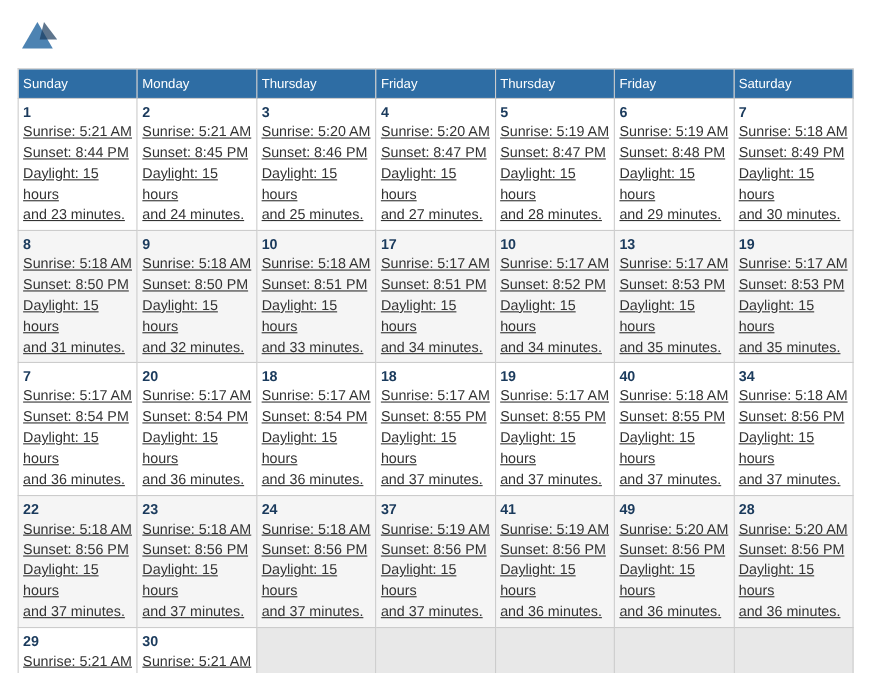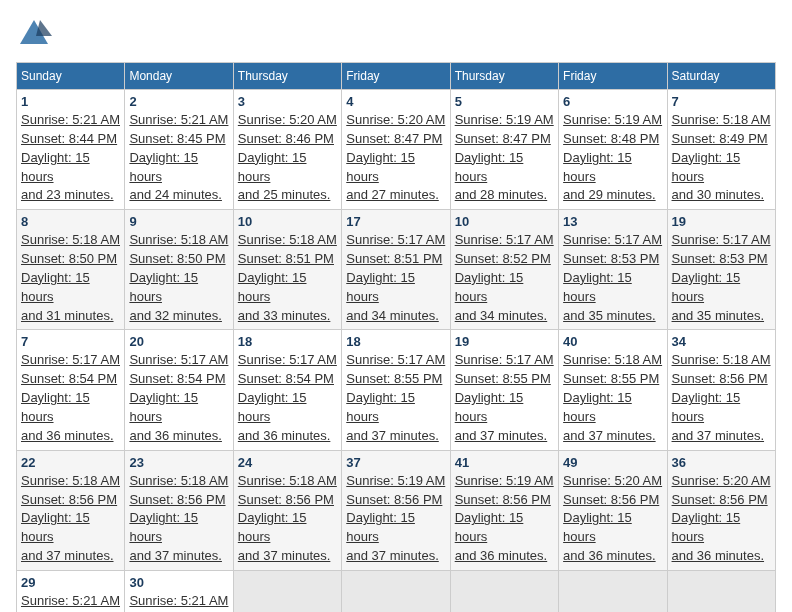--- a/index.html
+++ b/index.html
@@ -228,21 +228,21 @@
 Daylight: 15 hours
 and 37 minutes.</span></td>
         <td><span class="day-num">41</span><span class="day-info" style="white-space: pre-line;">Sunrise: 5:19 AM
 Sunset: 8:56 PM
 Daylight: 15 hours
 and 36 minutes.</span></td>
         <td><span class="day-num">49</span><span class="day-info" style="white-space: pre-line;">Sunrise: 5:20 AM
 Sunset: 8:56 PM
 Daylight: 15 hours
 and 36 minutes.</span></td>
-        <td><span class="day-num">36</span><span class="day-info" style="white-space: pre-line;">Sunrise: 5:20 AM
+        <td><span class="day-num">28</span><span class="day-info" style="white-space: pre-line;">Sunrise: 5:20 AM
 Sunset: 8:56 PM
 Daylight: 15 hours
 and 36 minutes.</span></td>
       </tr>
       <tr>
         <td><span class="day-num">29</span><span class="day-info" style="white-space: pre-line;">Sunrise: 5:21 AM
 Sunset: 8:56 PM
 Daylight: 15 hours
 and 35 minutes.</span></td>
         <td><span class="day-num">30</span><span class="day-info" style="white-space: pre-line;">Sunrise: 5:21 AM

